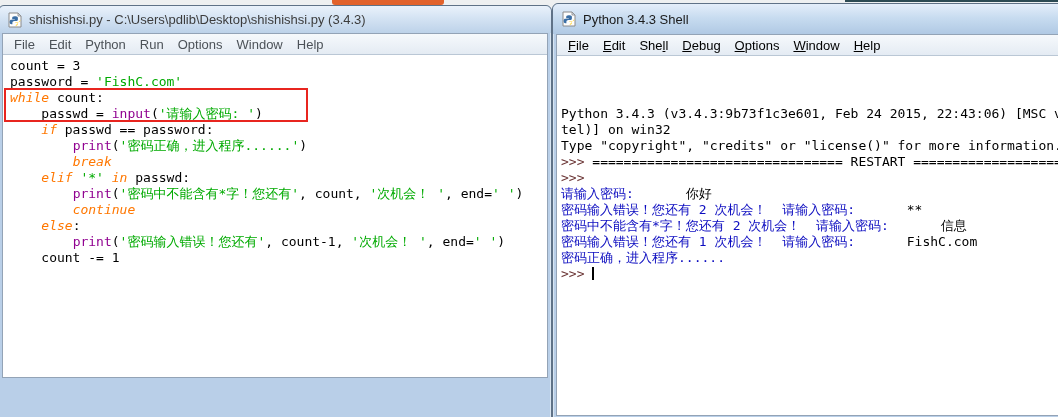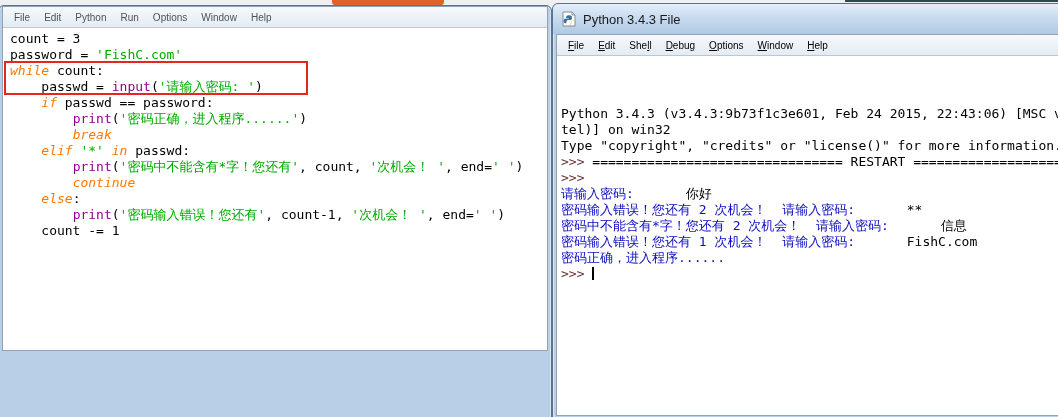--- a/index.html
+++ b/index.html
@@ -21,21 +21,21 @@
   .win-editor{left:-2px;top:5px;width:554px;height:415px;}
   .win-shell{left:552px;top:3px;width:512px;height:417px;}
 
   .titlebar{display:flex;align-items:center;gap:6px;padding:0 8px;border-radius:6px 6px 0 0;}
   .win-editor .titlebar{height:27px;background:linear-gradient(#eaf2fb,#d4e3f3 45%,#bdd2e9);}
   .win-shell  .titlebar{height:30px;background:linear-gradient(#e4eefa,#c8dcf0 45%,#b0c9e4);}
   .title-text{font-size:13px;color:#1a1a1a;white-space:nowrap;overflow:hidden;}
   .win-editor .title-text{color:#3c3c3c;}
 
   .client{margin:0 3px 3px;background:#fff;border:1px solid #93a3b6;}
-  .menubar{display:flex;align-items:center;height:21px;padding:0 4px;font-size:10px;
+  .menubar{display:flex;align-items:center;height:21px;padding:0 4px;font-size:13px;
     background:linear-gradient(#f6f9fc,#e4ebf3);border-bottom:1px solid #bac7d5;}
   .menu-item{padding:0 7px;white-space:nowrap;cursor:default;}
   .win-editor .menu-item{color:#4c5258;}
   .win-shell .menu-item{color:#000;}
   .accel{text-decoration:underline;}
 
   .textarea{position:relative;background:#fff;overflow:hidden;
     font-family:"DejaVu Sans Mono","Liberation Mono",monospace;
     font-size:13px;line-height:16px;white-space:pre;color:var(--txt);}
   .win-editor .textarea{height:322px;padding:3px 0 0 7px;}
@@ -56,20 +56,29 @@
 
   .win-icon{width:16px;height:16px;flex:0 0 16px;}
 </style>
 </head>
 <body>
 
 <div class="bg-fragment frag-orange"></div>
 <div class="bg-fragment frag-dark-edge"></div>
 
 <div class="window win-editor">
+  <div class="titlebar">
+    <svg class="win-icon" viewBox="0 0 16 16">
+      <path d="M2 1h9l3 3v11H2z" fill="#fdfdfd" stroke="#8a8a8a" stroke-width="1"></path>
+      <path d="M11 1l3 3h-3z" fill="#d7e2ee" stroke="#8a8a8a" stroke-width="0.8"></path>
+      <path d="M7.6 4.2c-1.8 0-2.4.8-2.4 1.8v1.2h2.6v.6H4.4c-1 0-1.8.6-1.8 2.2s.8 2.2 1.8 2.2h1v-1.4c0-1 .9-1.8 1.9-1.8h2.2c.8 0 1.4-.7 1.4-1.5V6c0-1-.6-1.8-2.3-1.8z" fill="#3a6ea5"></path>
+      <path d="M8.4 13.8c1.8 0 2.4-.8 2.4-1.8v-1.2H8.2v-.6h3.4c1 0 1.8-.6 1.8-2.2" fill="#ffd43b"></path>
+    </svg>
+    <span class="title-text">shishishsi.py - C:\Users\pdlib\Desktop\shishishsi.py (3.4.3)</span>
+  </div>
   <div class="client">
     <div class="menubar" id="editor-menu">
         <span class="menu-item">File</span>
         <span class="menu-item">Edit</span>
         <span class="menu-item">Python</span>
         <span class="menu-item">Run</span>
         <span class="menu-item">Options</span>
         <span class="menu-item">Window</span>
         <span class="menu-item">Help</span>
       </div>
@@ -78,21 +87,21 @@
 </div>
 
 <div class="window win-shell">
   <div class="titlebar">
     <svg class="win-icon" viewBox="0 0 16 16">
       <path d="M2 1h9l3 3v11H2z" fill="#fdfdfd" stroke="#8a8a8a" stroke-width="1"></path>
       <path d="M11 1l3 3h-3z" fill="#d7e2ee" stroke="#8a8a8a" stroke-width="0.8"></path>
       <path d="M7.6 4.2c-1.8 0-2.4.8-2.4 1.8v1.2h2.6v.6H4.4c-1 0-1.8.6-1.8 2.2s.8 2.2 1.8 2.2h1v-1.4c0-1 .9-1.8 1.9-1.8h2.2c.8 0 1.4-.7 1.4-1.5V6c0-1-.6-1.8-2.3-1.8z" fill="#3a6ea5"></path>
       <path d="M8.4 13.8c1.8 0 2.4-.8 2.4-1.8v-1.2H8.2v-.6h3.4c1 0 1.8-.6 1.8-2.2" fill="#ffd43b"></path>
     </svg>
-    <span class="title-text">Python 3.4.3 File</span>
+    <span class="title-text">Python 3.4.3 Shell</span>
   </div>
   <div class="client">
     <div class="menubar" id="shell-menu">
         <span class="menu-item"><span class="accel">F</span>ile</span>
         <span class="menu-item"><span class="accel">E</span>dit</span>
         <span class="menu-item">She<span class="accel">l</span>l</span>
         <span class="menu-item"><span class="accel">D</span>ebug</span>
         <span class="menu-item"><span class="accel">O</span>ptions</span>
         <span class="menu-item"><span class="accel">W</span>indow</span>
         <span class="menu-item"><span class="accel">H</span>elp</span>

